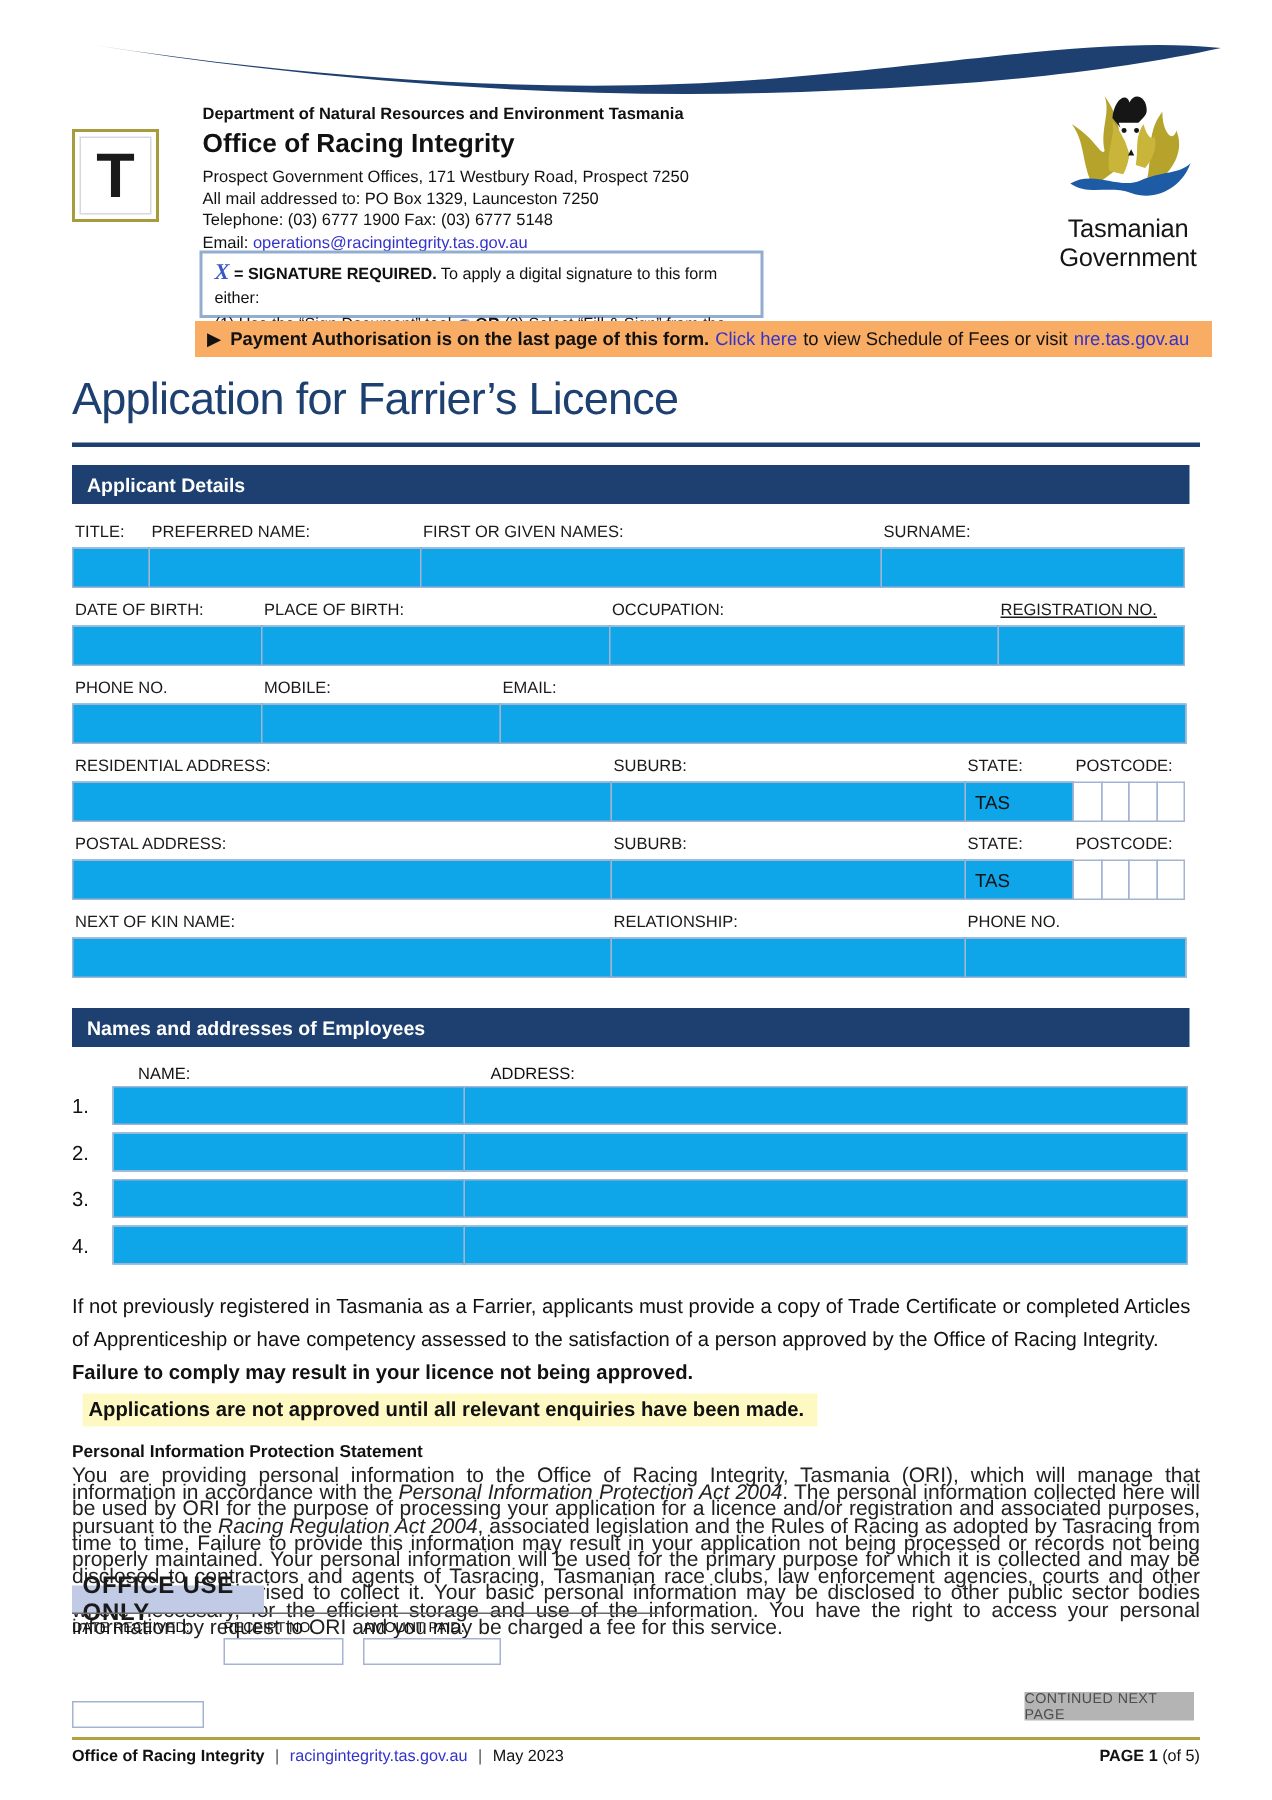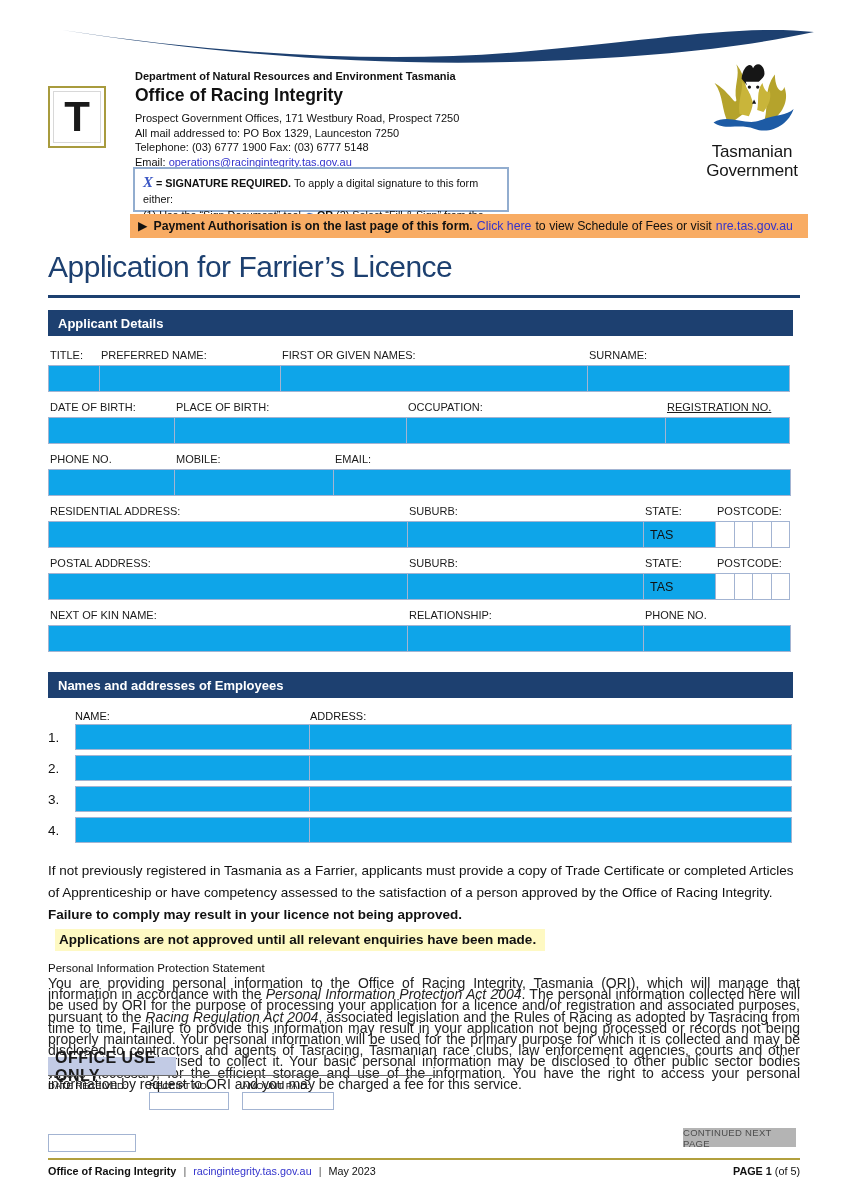--- a/index.html
+++ b/index.html
@@ -58,34 +58,34 @@
   .fcol { display:flex; flex-direction:column; }
   .fcol + .fcol { margin-left:-1px; }
   .flabel { font-size:11px; height:16px; white-space:nowrap; padding-left:2px; color:#1a1a1a; }
   .fbox { border:1px solid #a3b4d2; background:#0ea5e9; height:27px; width:100%; }
   .fbox.filled { display:flex; align-items:center; padding-left:6px; font-size:12.5px; }
   .pcgrid { display:flex; height:27px; }
   .pcgrid .pc { flex:1; border:1px solid #a3b4d2; margin-left:-1px; }
   .pcgrid .pc:first-child { margin-left:0; }
 
   
-  .emp-head { left:48px; width:745px; display:flex; font-size:11px; }
+  .emp-head { left:65px; width:745px; display:flex; font-size:11px; }
   .emp-row { left:48px; width:745px; display:flex; align-items:center; }
   .emp-num { width:27px; font-size:13.5px; }
   .emp-name { width:235px; }
   .emp-addr { width:483px; margin-left:-1px; }
   .emp-row .fbox { height:26px; }
 
   .para { left:48px; top:860px; width:750px; font-size:13.5px; line-height:22px; }
   .hlnote {
     left:55px; top:929px; background:#fef9c3; font-size:13.5px; font-weight:bold;
     padding:3px 9px 4px 4px; white-space:nowrap;
   }
 
-  .privhead { left:48px; top:962px; font-size:11.5px; font-weight:normal; }
+  .privhead { left:48px; top:962px; font-size:11.5px; font-weight:bold; }
   .privbody { left:48px; top:978px; width:752px; font-size:14px; line-height:11.2px; text-align:justify; color:#222; }
   .privbody i { font-style:italic; }
 
   .office-tab {
     left:48px; top:1057px; width:128px; height:19px; background:#c2cbe5;
     font-size:16px; font-weight:bold; letter-spacing:0.5px;
     display:flex; align-items:center; padding-left:7px; color:#1a1a1a;
   }
   .office-rule { left:48px; top:1075px; width:392px; height:1px; background:#6b6b6b; }
   .office-fields { left:48px; top:1080px; display:flex; gap:13px; }

